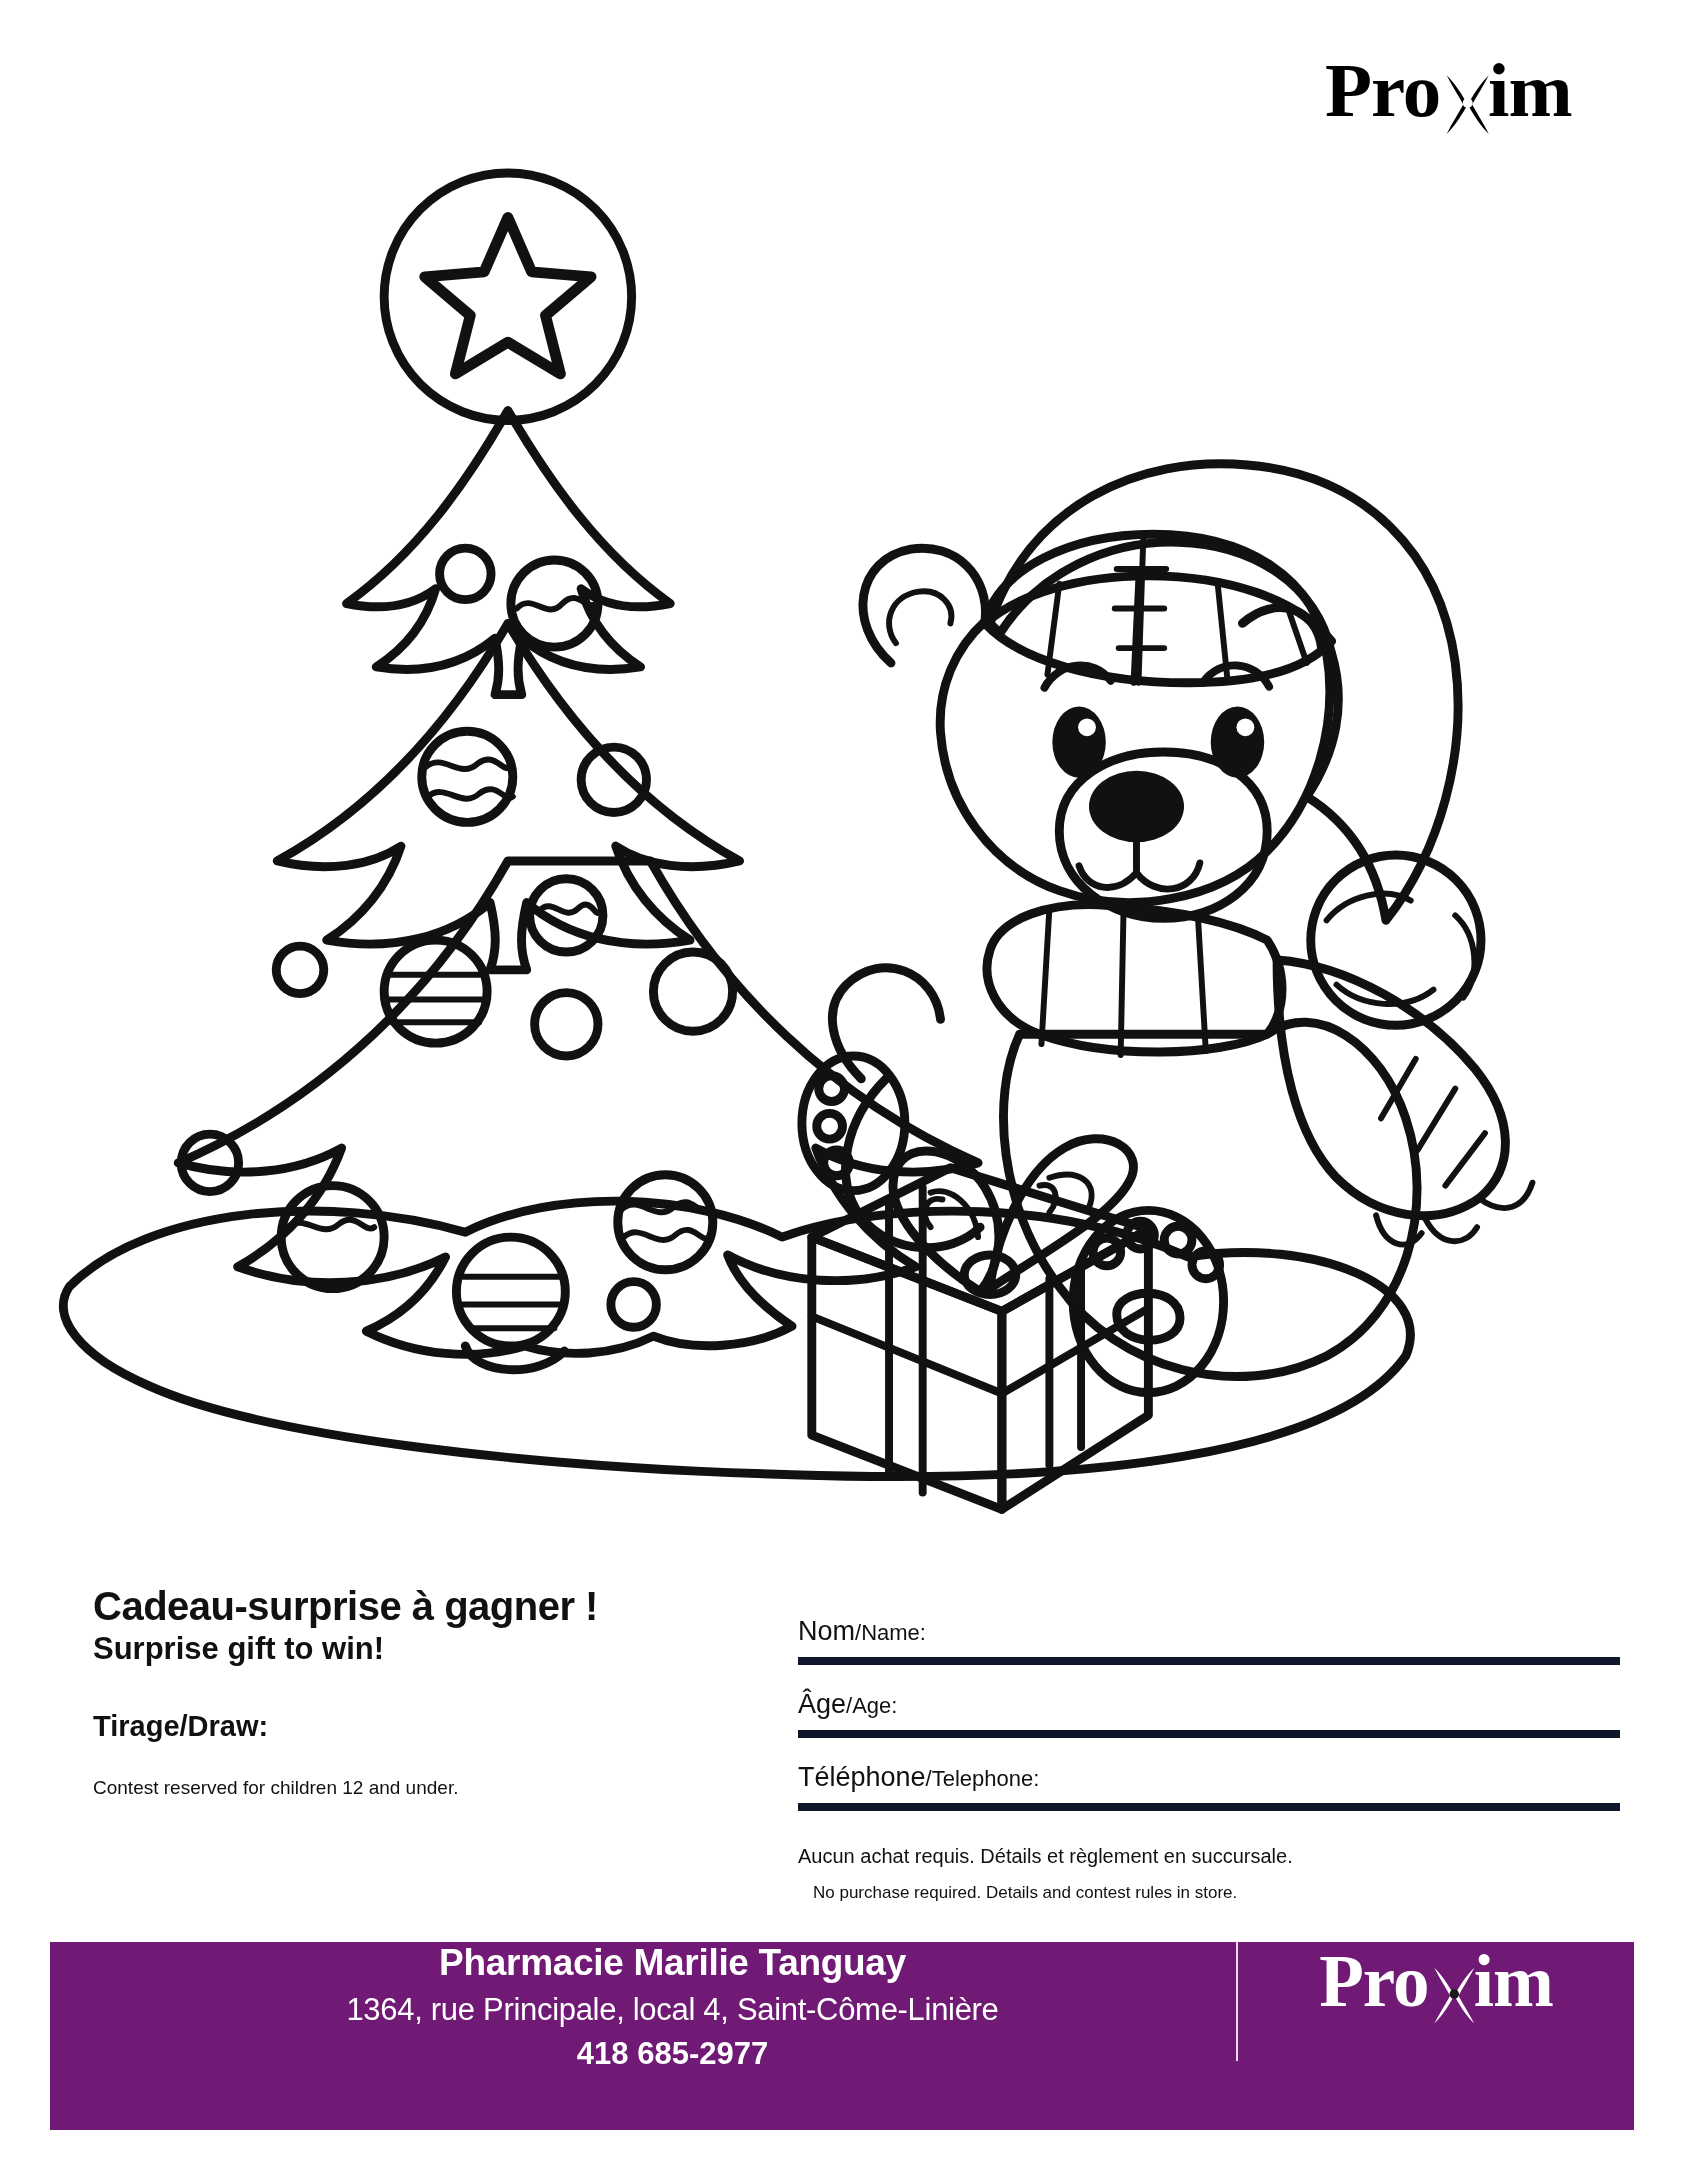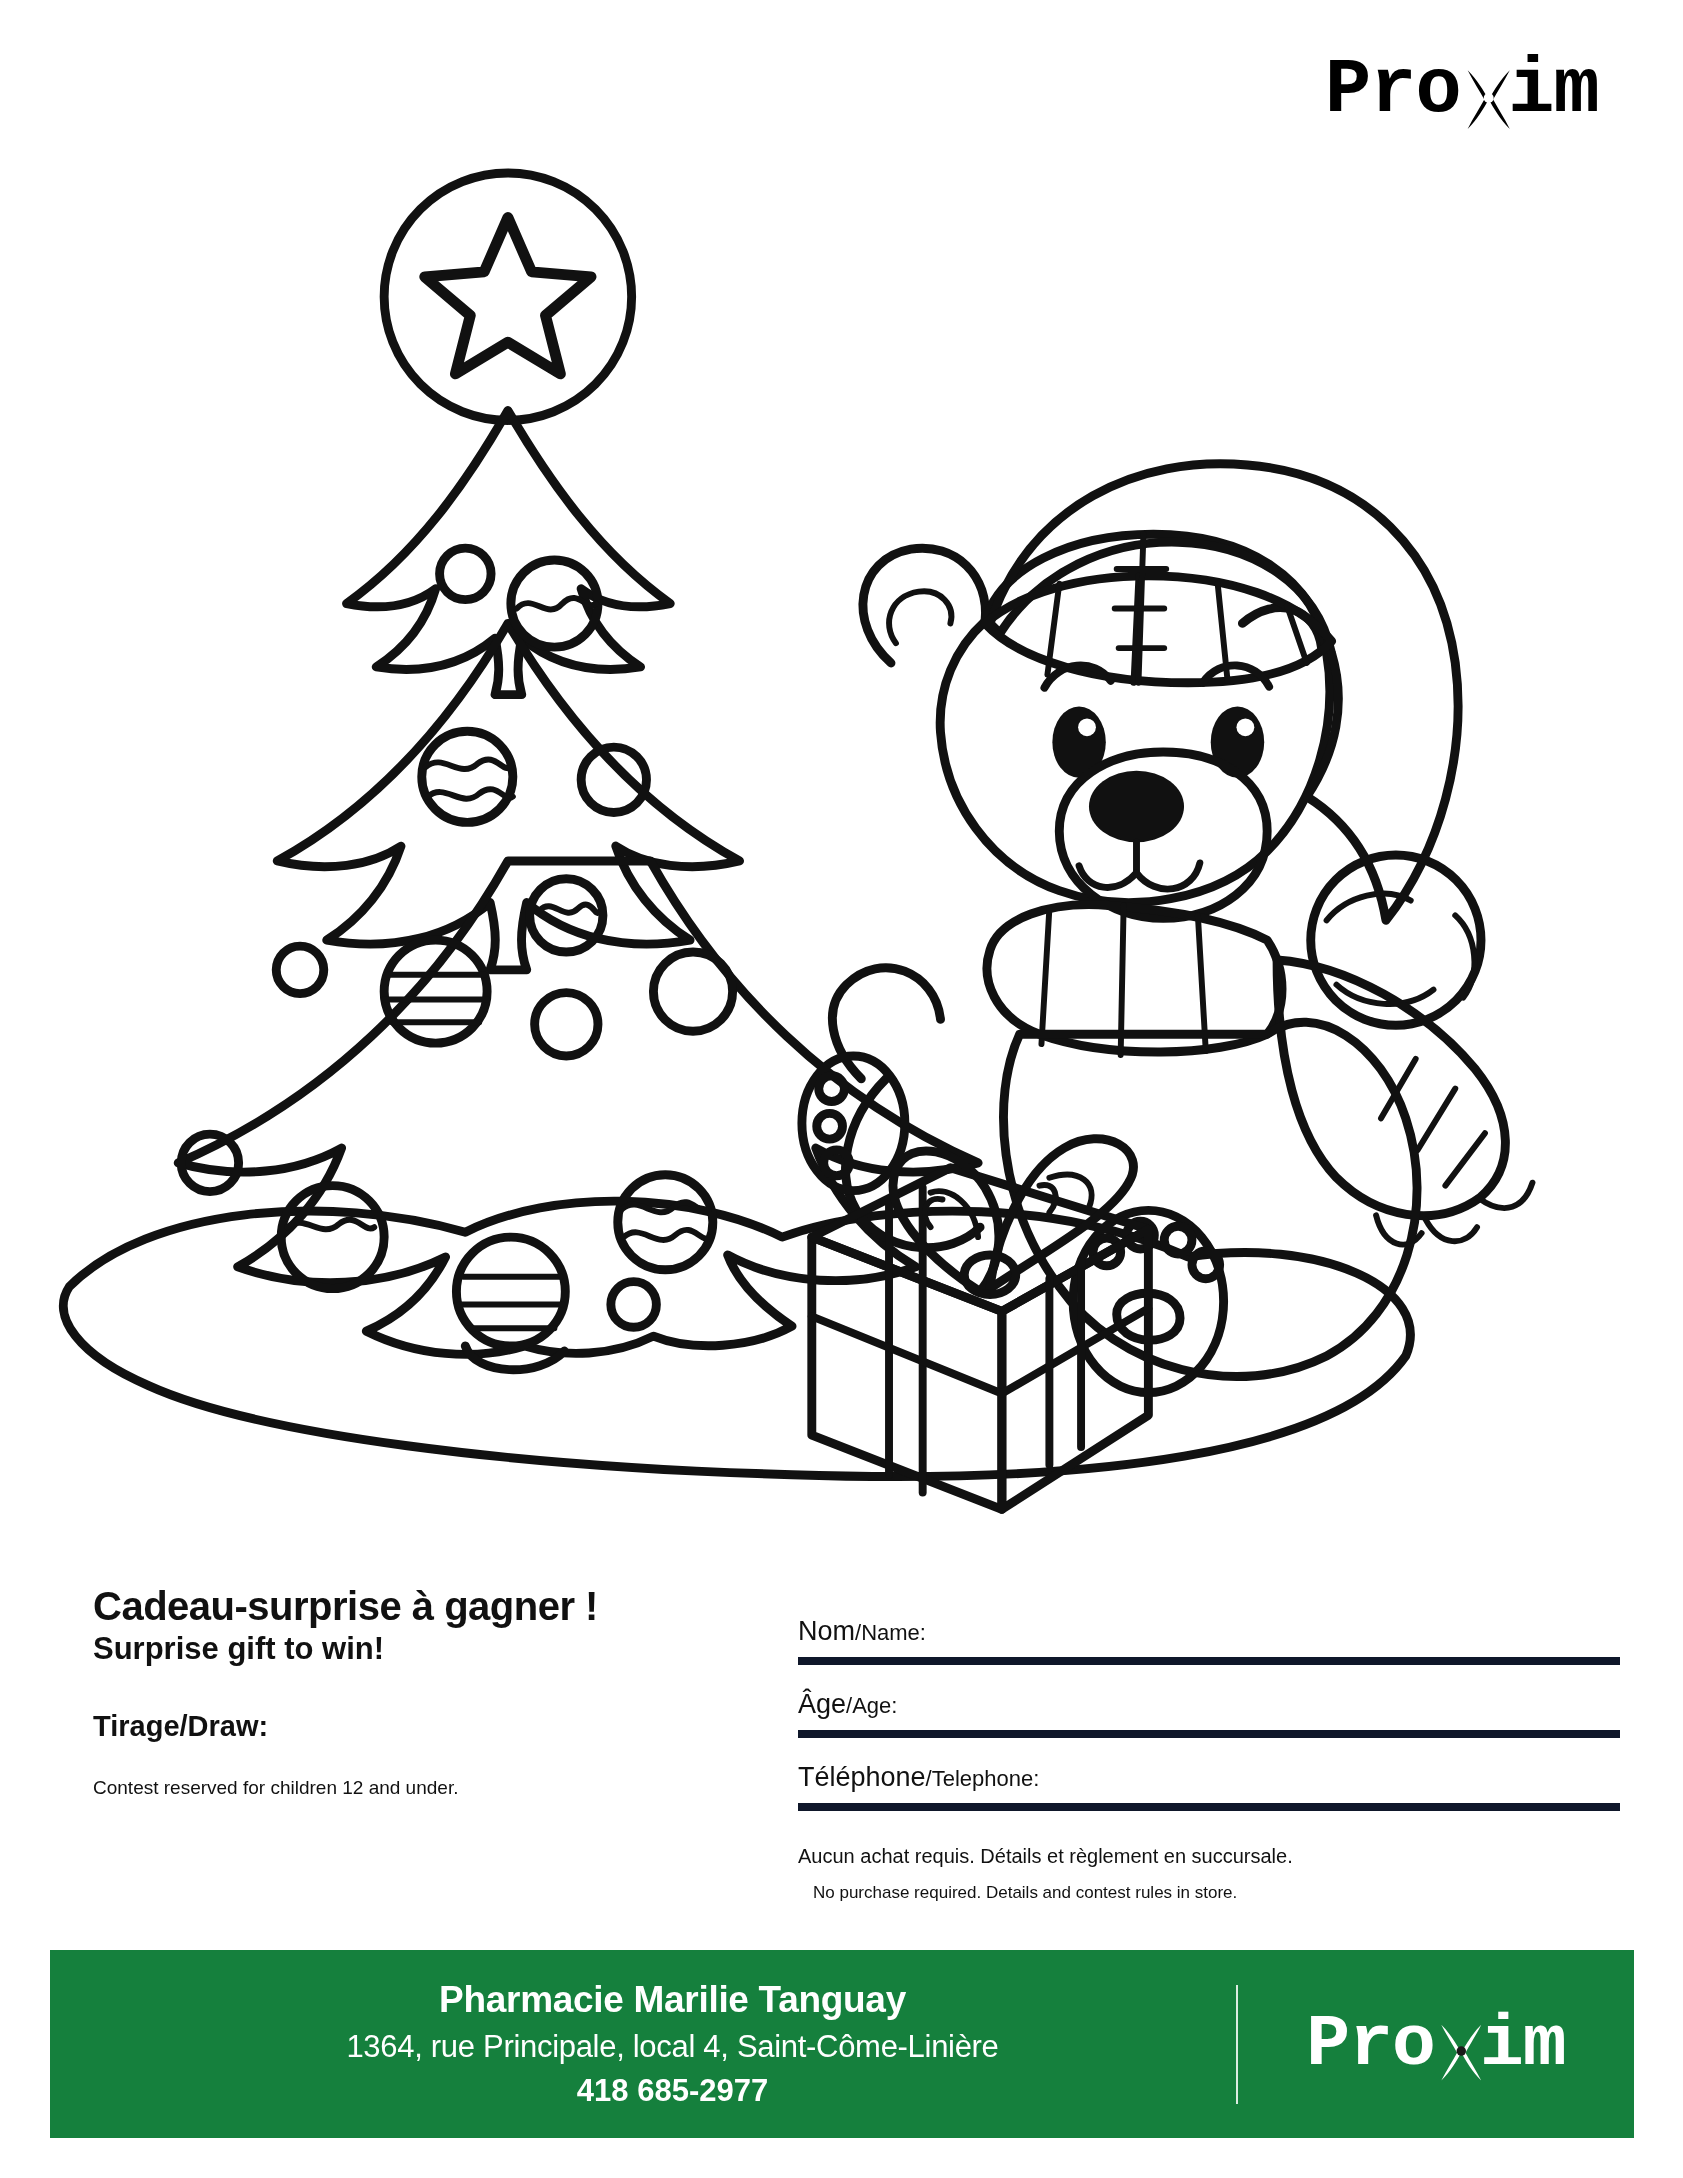--- a/index.html
+++ b/index.html
@@ -19,21 +19,21 @@
 
   
   .top-logo {
     position: absolute;
     top: 48px;
     right: 71px;
     width: 287px;
     height: 85px;
   }
   .proxim-word {
-    font-family: Liberation Mono, monospace;
+    font-family: Liberation Serif, serif;
     font-weight: bold;
     font-size: 77px;
     letter-spacing: -1px;
     line-height: 85px;
     color: #000000;
     white-space: nowrap;
   }
   .proxim-word .x-mark {
     display: inline-block;
     position: relative;
@@ -155,27 +155,27 @@
   }
   .fineprint .fp-en {
     font-size: 17px;
     margin: 15px;
   }
 
   
   .footer {
     position: absolute;
     left: 50px;
-    bottom: 40px;
+    bottom: 48px;
     width: 1584px;
     height: 188px;
-    background: #15803d;
+    background: #701a75;
     color: #ffffff;
     display: flex;
-    align-items: center;
+    align-items: flex-start;
   }
   .footer-text {
     flex: 1;
     text-align: center;
     padding-left: 59px;
   }
   .pharmacy-name {
     font-size: 37px;
     font-weight: bold;
     margin: 0 0 8px 0;

